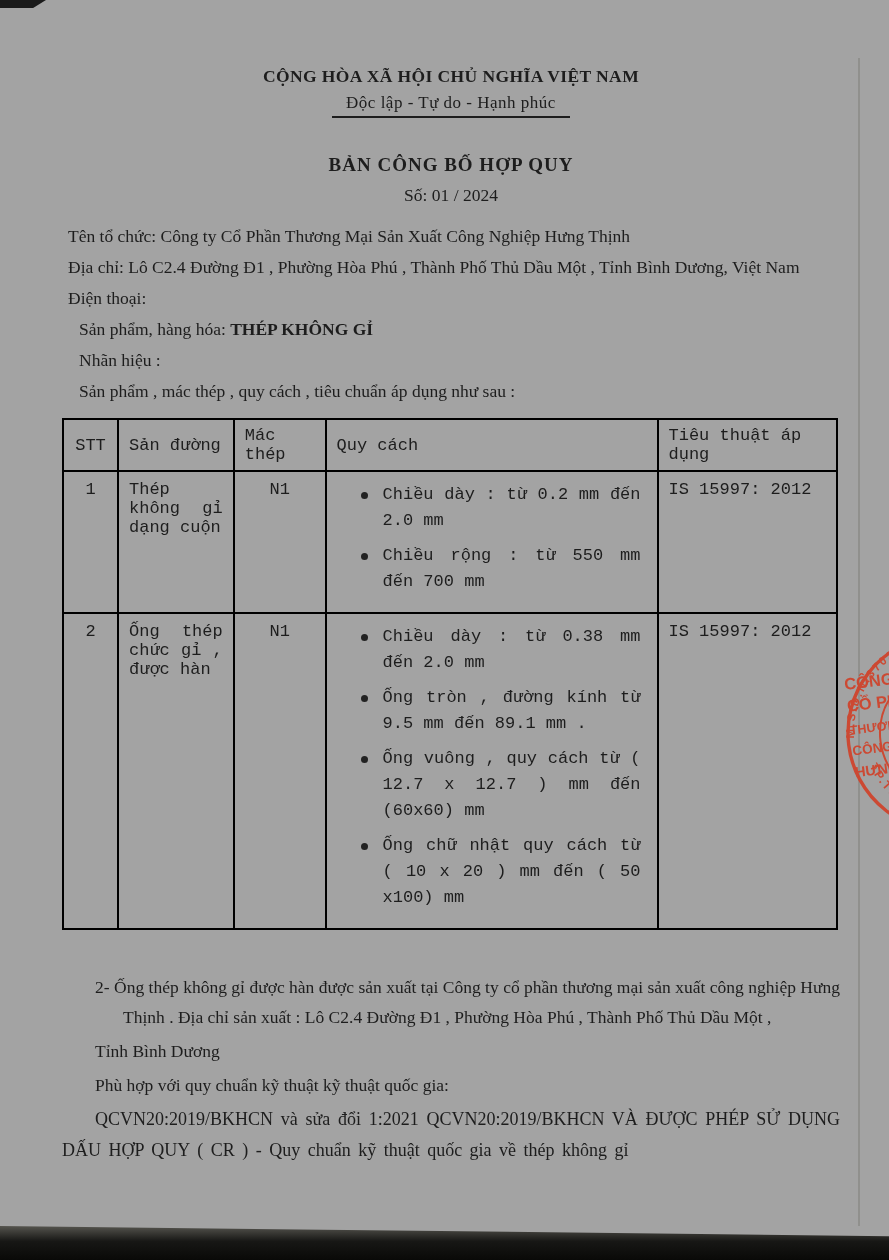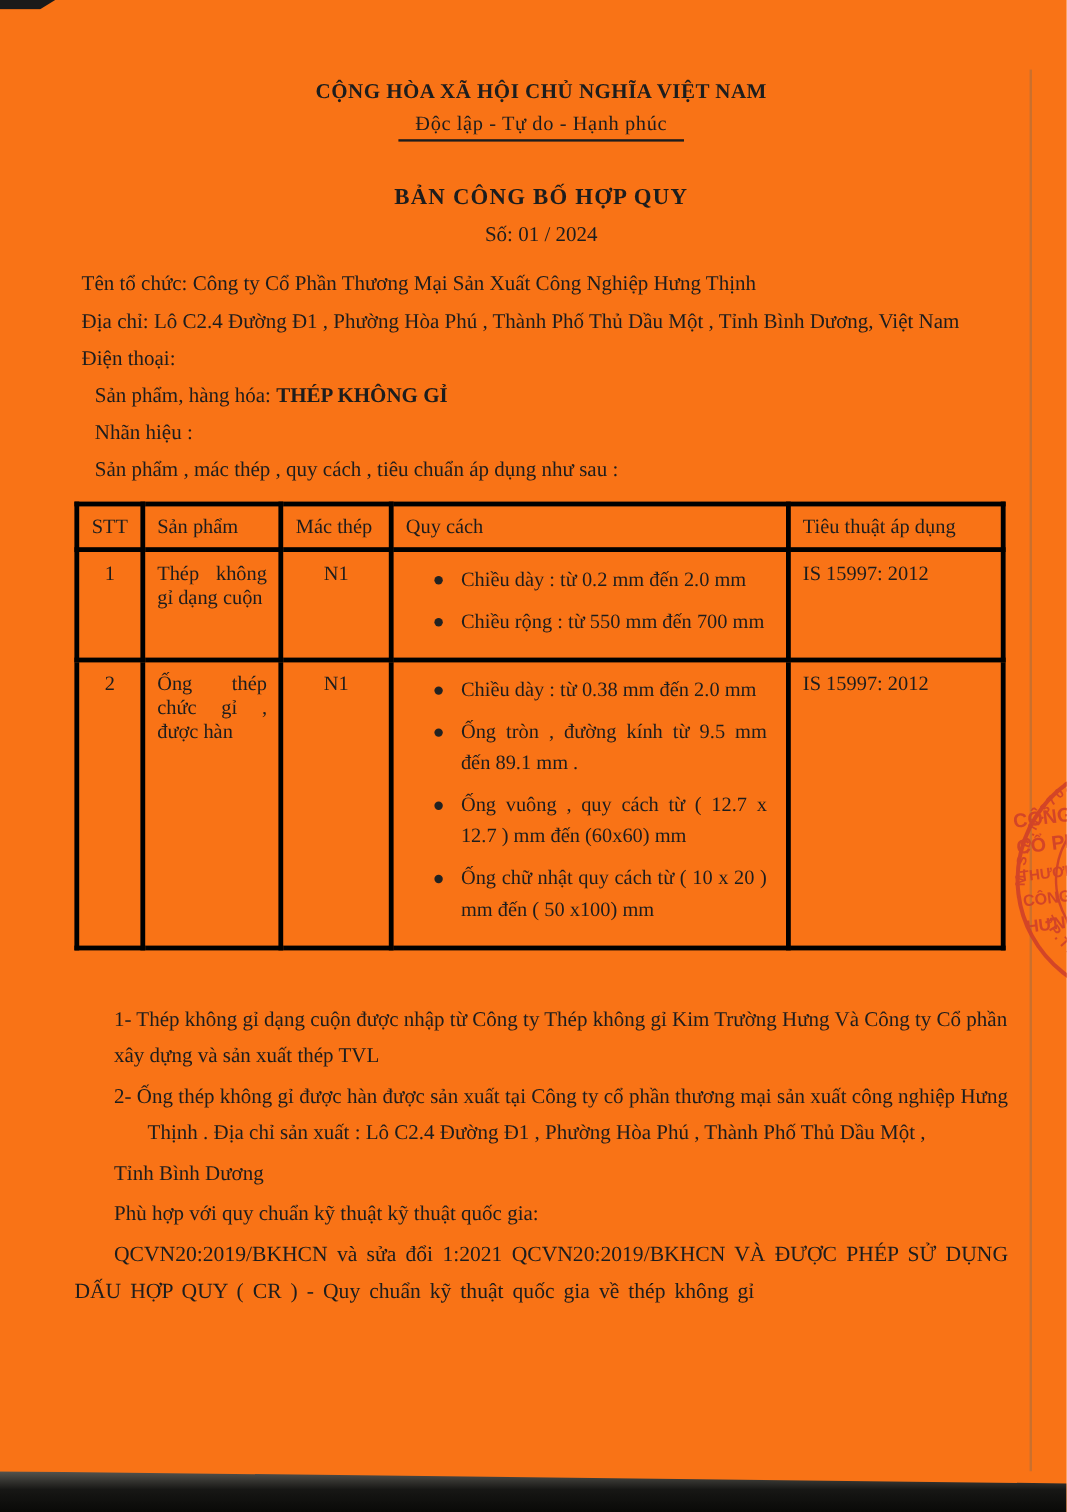--- a/index.html
+++ b/index.html
@@ -1,21 +1,21 @@
 <!DOCTYPE html>
 <html><head>
 <meta charset="utf-8">
 <style>
   * { box-sizing: border-box; }
   html, body { margin: 0; padding: 0; background: #ffffff; }
   .page {
     position: relative;
     width: 889px;
     height: 1260px;
-    background: #f97316;
+    background: #a3a3a3;
     overflow: hidden;
     font-family: "Liberation Serif", serif;
     color: #1d1d1d;
   }
   .content {
     position: absolute;
     left: 62px;
     top: 0;
     width: 778px;
   }
@@ -58,25 +58,26 @@
   .indent1 { margin-left: 17px; }
   .b { font-weight: bold; }
   
   .spec-table {
     width: 776px;
     margin-top: 12px;
     border-collapse: collapse;
     font-size: 17px;
   }
   .spec-table th, .spec-table td {
-    border: 4px solid #000000;
+    border: 2px solid #000000;
     padding: 8px 10px;
     vertical-align: top;
     text-align: left;
     font-weight: normal;
+    font-family: Liberation Mono, monospace;
   }
   .spec-table thead th {
     vertical-align: middle;
     height: 38px;
     padding: 6px 10px;
   }
   th.c-stt, td.c-stt { text-align: center; }
   td.c-mac { text-align: center; }
   td.c-sp { text-align: justify; }
   ul.quy {
@@ -189,21 +190,21 @@
       <colgroup>
         <col style="width:55px">
         <col style="width:116px">
         <col style="width:92px">
         <col style="width:333px">
         <col style="width:180px">
       </colgroup>
       <thead>
         <tr>
           <th class="c-stt">STT</th>
-          <th>Sản phẩm</th>
+          <th>Sản đường</th>
           <th>Mác thép</th>
           <th>Quy cách</th>
           <th>Tiêu thuật áp dụng</th>
         </tr>
       </thead>
       <tbody>
         <tr>
           <td class="c-stt">1</td>
           <td class="c-sp">Thép không gỉ dạng cuộn</td>
           <td class="c-mac">N1</td>
@@ -226,21 +227,20 @@
               <li>Ống vuông , quy cách từ ( 12.7 x 12.7 ) mm đến (60x60) mm</li>
               <li>Ống chữ nhật quy cách từ ( 10 x 20 ) mm đến ( 50 x100) mm</li>
             </ul>
           </td>
           <td>IS 15997: 2012</td>
         </tr>
       </tbody>
     </table>
 
     <div class="notes">
-      <p class="note">1- Thép không gỉ dạng cuộn được nhập từ Công ty Thép không gỉ Kim Trường Hưng Và Công ty Cổ phần xây dựng và sản xuất thép TVL</p>
       <p class="note hang">2- Ống thép không gỉ được hàn được sản xuất tại Công ty cổ phần thương mại sản xuất công nghiệp Hưng Thịnh . Địa chỉ sản xuất : Lô C2.4 Đường Đ1 , Phường Hòa Phú , Thành Phố Thủ Dầu Một ,</p>
       <p class="note">Tỉnh Bình Dương</p>
       <p class="note">Phù hợp với quy chuẩn kỹ thuật kỹ thuật quốc gia:</p>
       <p class="final">QCVN20:2019/BKHCN và sửa đổi 1:2021 QCVN20:2019/BKHCN VÀ ĐƯỢC PHÉP SỬ DỤNG DẤU HỢP QUY ( CR ) - Quy chuẩn kỹ thuật quốc gia về thép không gỉ</p>
     </div>
 
   </div>
 
   <div class="stamp">
     <svg viewBox="0 0 206 206" width="206" height="206">

